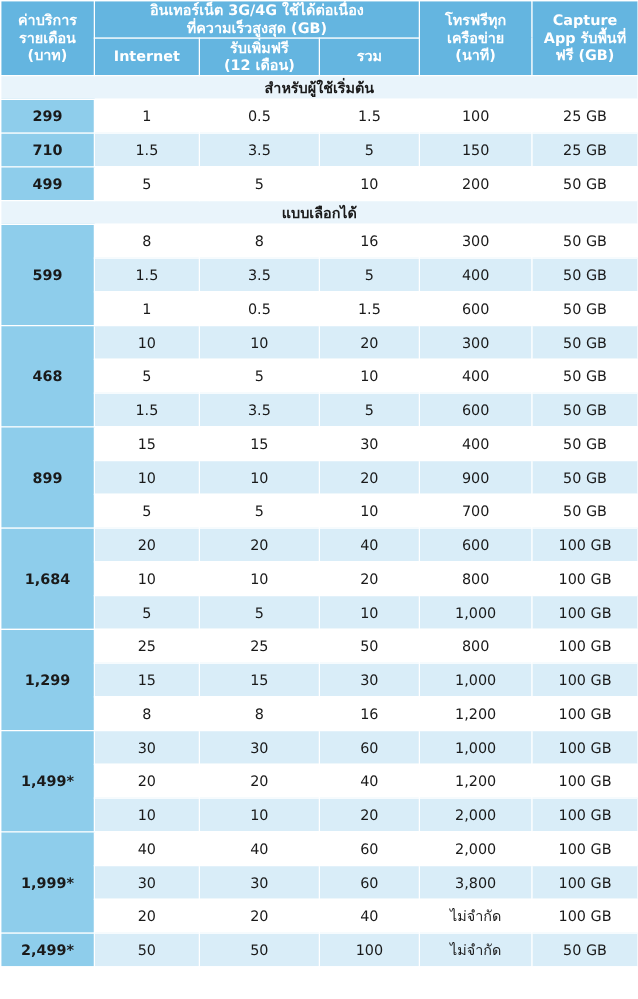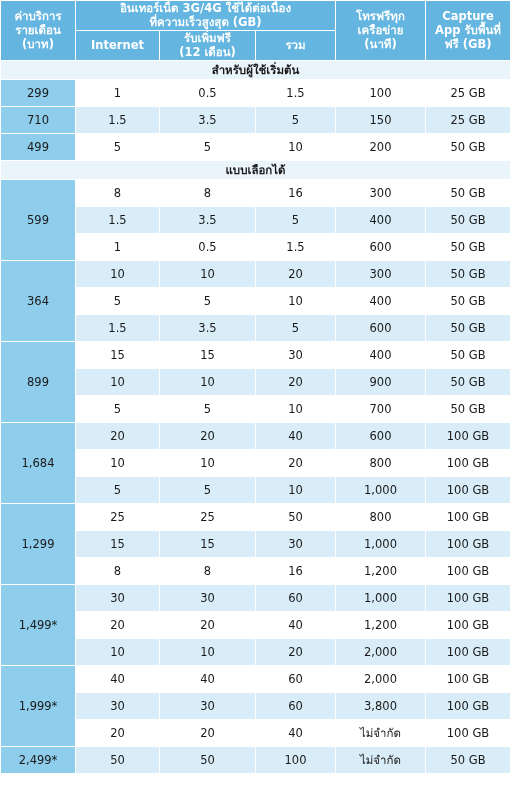--- a/index.html
+++ b/index.html
@@ -52,21 +52,21 @@
     font-weight: bold;
     font-size: 11.5px;
     text-align: left;
     padding: 4px 6px;
     margin-top: 13px;
   }
   
   .price {
     background: #8ecdeb;
     color: #1f4e66;
-    font-weight: normal;
+    font-weight: bold;
     font-size: 12px;
   }
   
   .cell {
     height: 26px;
     font-size: 11.5px;
     color: #1a1a1a;
   }
   .shade-0 { background: #ffffff; }
   .shade-1 { background: #d9edf8; }
@@ -166,21 +166,21 @@
         <td class="cell shade-1 dash-bottom">50 GB</td>
       </tr>
       <tr>
         <td class="cell shade-0">1</td>
         <td class="cell shade-0">0.5</td>
         <td class="cell shade-0">1.5</td>
         <td class="cell shade-0">600</td>
         <td class="cell shade-0">50 GB</td>
       </tr>
       <tr>
-        <td class="price cell" rowspan="3">364</td>
+        <td class="price cell" rowspan="3">468</td>
         <td class="cell shade-1 dash-bottom">10</td>
         <td class="cell shade-1 dash-bottom">10</td>
         <td class="cell shade-1 dash-bottom">20</td>
         <td class="cell shade-1 dash-bottom">300</td>
         <td class="cell shade-1 dash-bottom">50 GB</td>
       </tr>
       <tr>
         <td class="cell shade-0 dash-bottom">5</td>
         <td class="cell shade-0 dash-bottom">5</td>
         <td class="cell shade-0 dash-bottom">10</td>

